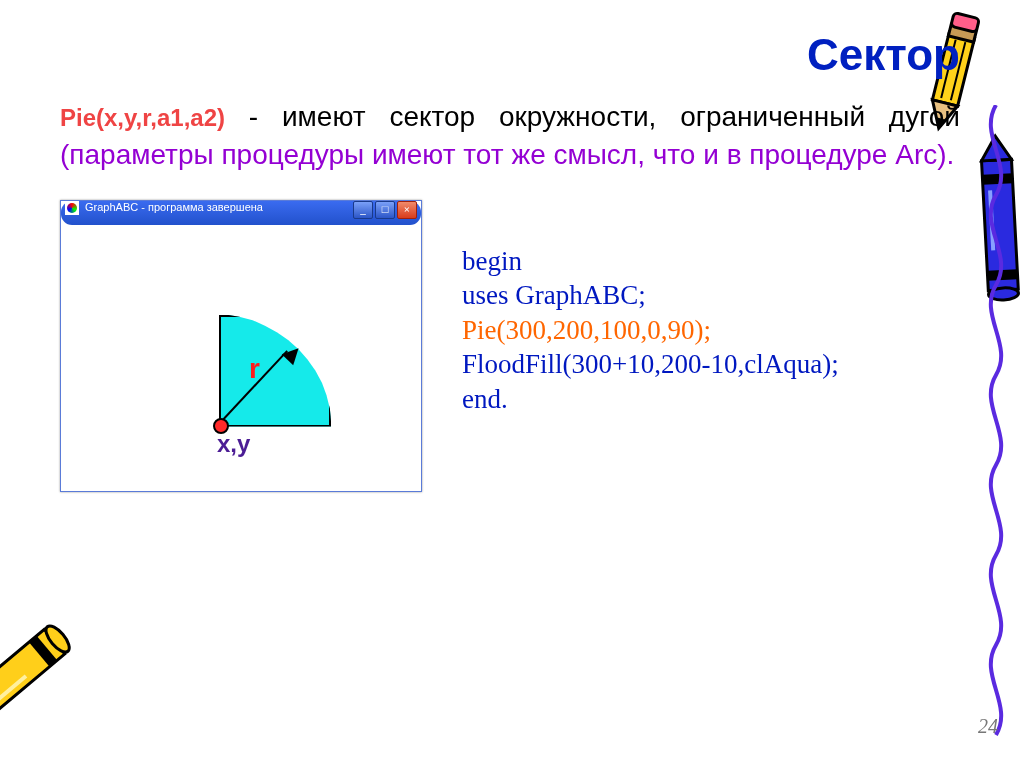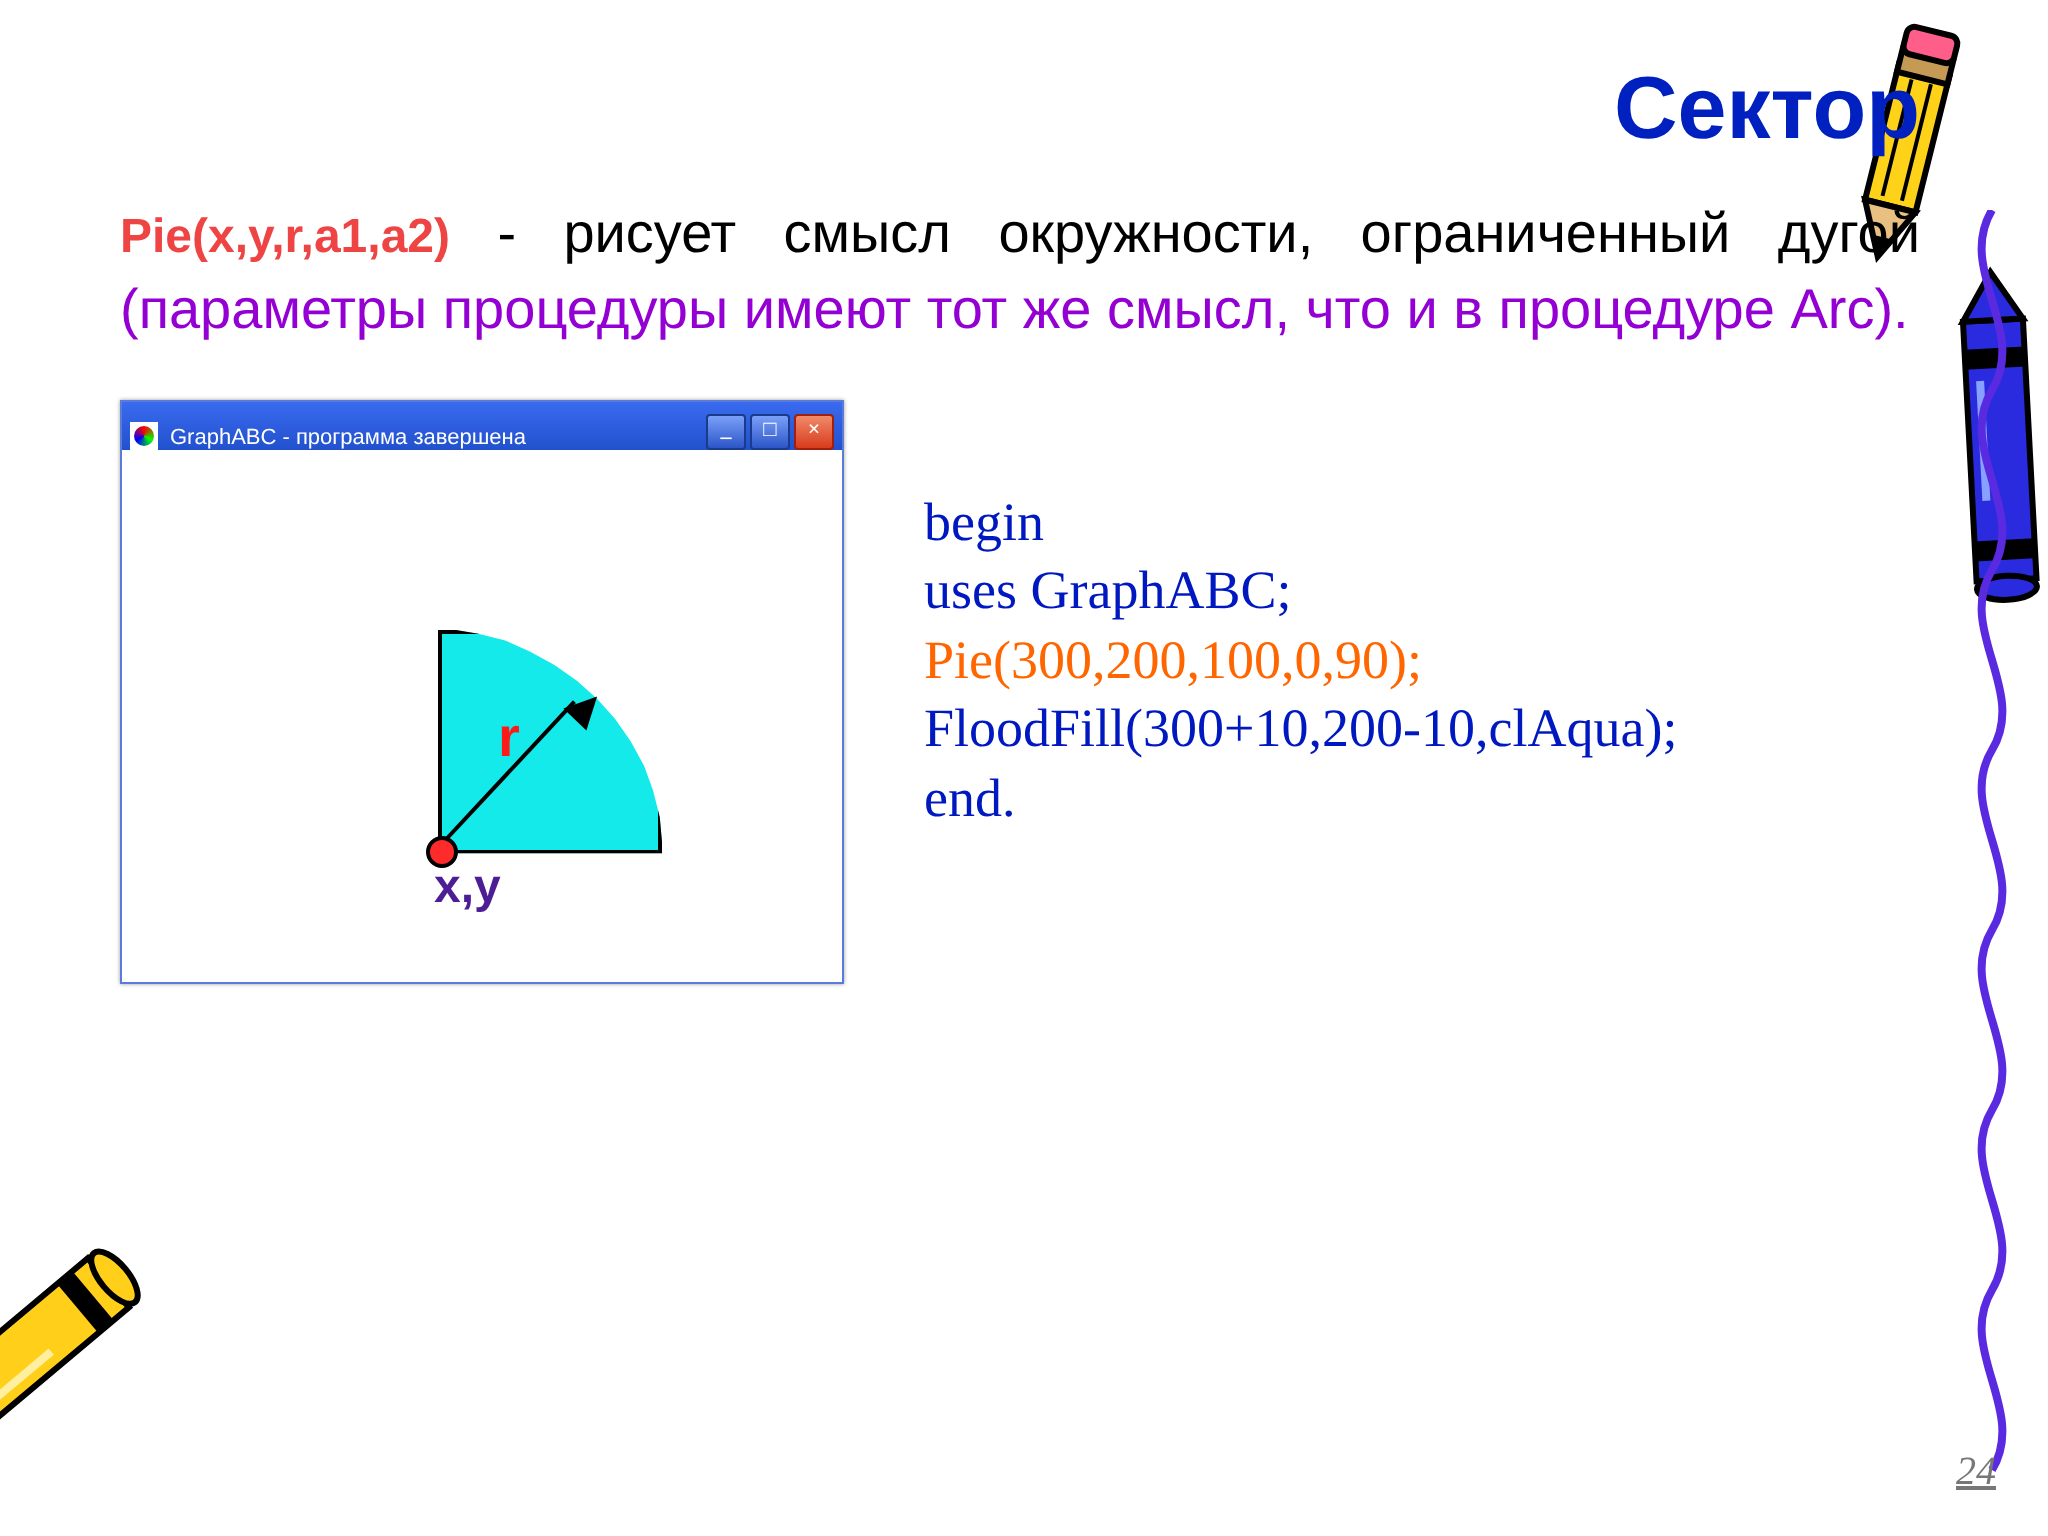--- a/index.html
+++ b/index.html
@@ -41,23 +41,23 @@
     width:360px;height:290px;
     border:1px solid #5a7bd8;
     background:#fff;
     box-shadow:0 0 2px rgba(0,0,0,.4);
     flex:0 0 auto;
     margin-top:6px;
   }
   .titlebar{
     height:24px;
     background:linear-gradient(#3a6bf0,#2251cc);
-    display:flex;align-items:flex-end;
+    display:flex;align-items:flex-start;
     padding:0 4px;
-    color:#fff;font-family:Tahoma,sans-serif;font-size:11px;
+    color:#fff;font-family:Tahoma,sans-serif;font-size:11px;border-radius:11px;
   }
   .titlebar .ticon{
     width:14px;height:14px;background:#fff;
     margin-right:6px;
     display:inline-block;
     position:relative;
   }
   .titlebar .ticon::after{
     content:"";position:absolute;left:2px;top:2px;width:10px;height:10px;
     background:conic-gradient(#f00,#0f0,#00f,#f00);
@@ -114,22 +114,22 @@
   
   .code{
     margin-left:40px;margin-top:50px;
     font-size:27px;line-height:1.28;
     color:#0018c0;
     font-family:"Comic Sans MS",cursive;
     white-space:nowrap;
   }
   .code .orange{color:#ff6600;}
   .page{
-    position:absolute;right:26px;bottom:20px;
-    color:#777;font:italic 20px "Times New Roman",serif;text-decoration:underline;
+    position:absolute;right:26px;bottom:30px;
+    color:#777;font:italic 20px "Times New Roman",serif;
   }
   
   .squiggle{
     position:absolute;
     right:8px;top:105px;
     width:40px;height:640px;
   }
   .squiggle svg{width:100%;height:100%;}
   .pencil{
     position:absolute;top:4px;right:36px;
@@ -185,21 +185,21 @@
   <svg viewBox="0 0 40 640" preserveAspectRatio="none">
     <path d="M20 0 C2 30 38 60 20 90 C2 120 38 150 20 180 C2 210 38 240 20 270 C2 300 38 330 20 360 C2 390 38 420 20 450 C2 480 38 510 20 540 C2 570 38 600 20 630" stroke="#5a2ae0" stroke-width="4" fill="none"></path>
   </svg>
 </div>
 
 <div class="slide">
   <div class="title">Сектор</div>
 
   <div class="desc">
     <span class="fn">Pie(x,y,r,a1,a2)</span>
-    <span class="black"> - рисует смысл </span>
+    <span class="black"> - имеют сектор </span>
     <span class="black">окружности, ограниченный дугой </span>
     <span class="purple">(параметры процедуры имеют тот же смысл, что и в процедуре Arc).</span>
   </div>
 
   <div class="lower">
     <div class="win">
       <div class="titlebar">
         <span class="ticon"></span>
         <span>GraphABC - программа завершена</span>
         <span class="spacer"></span>

